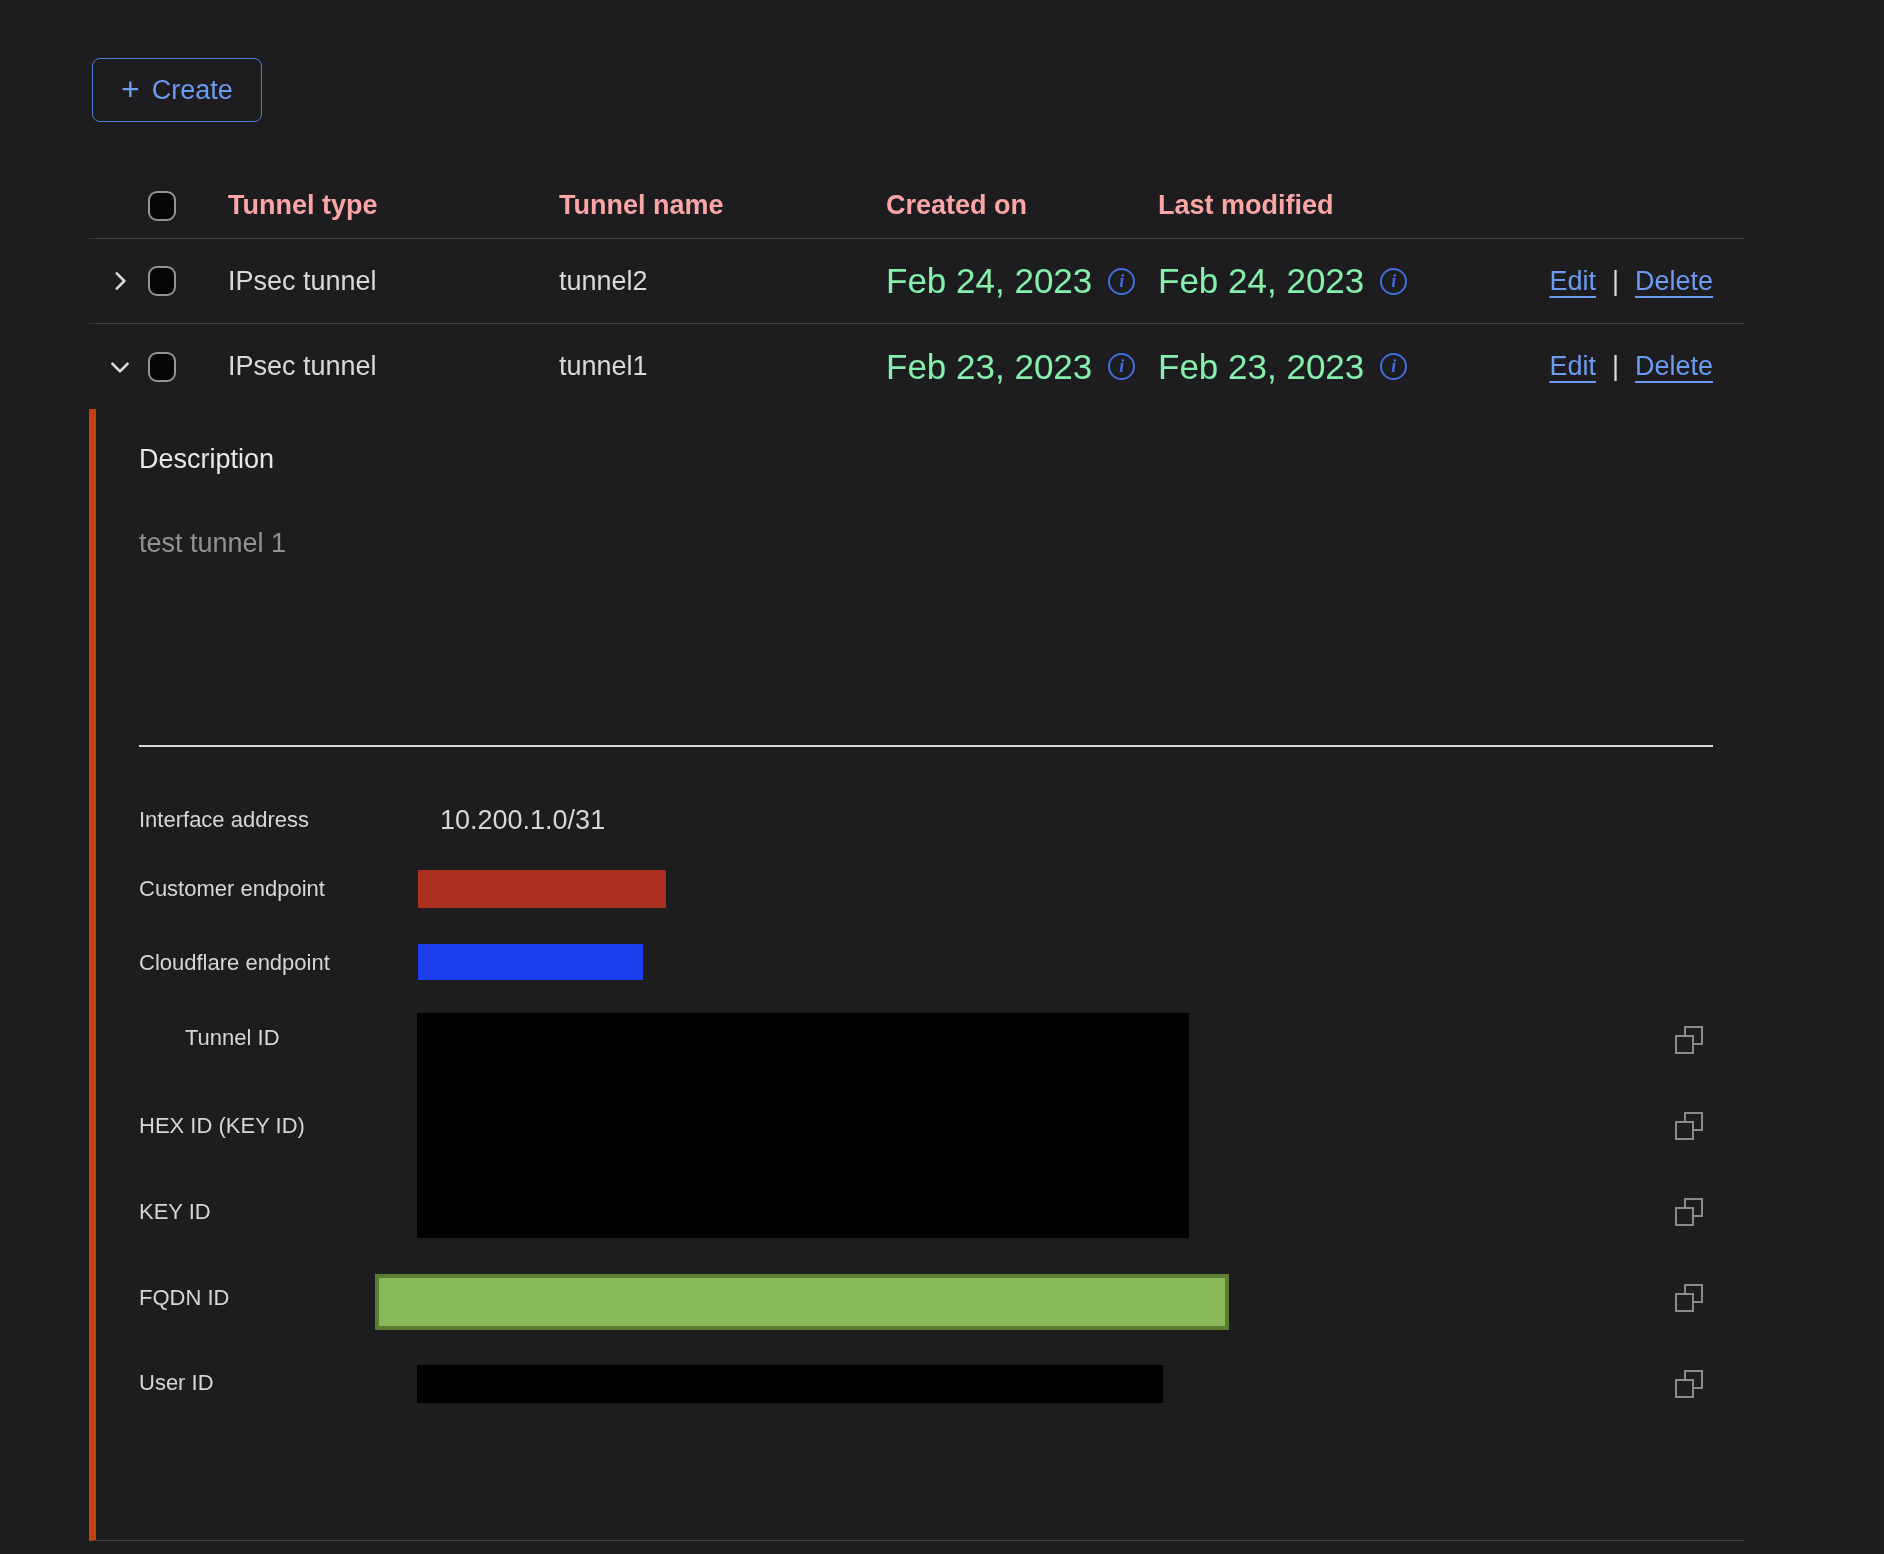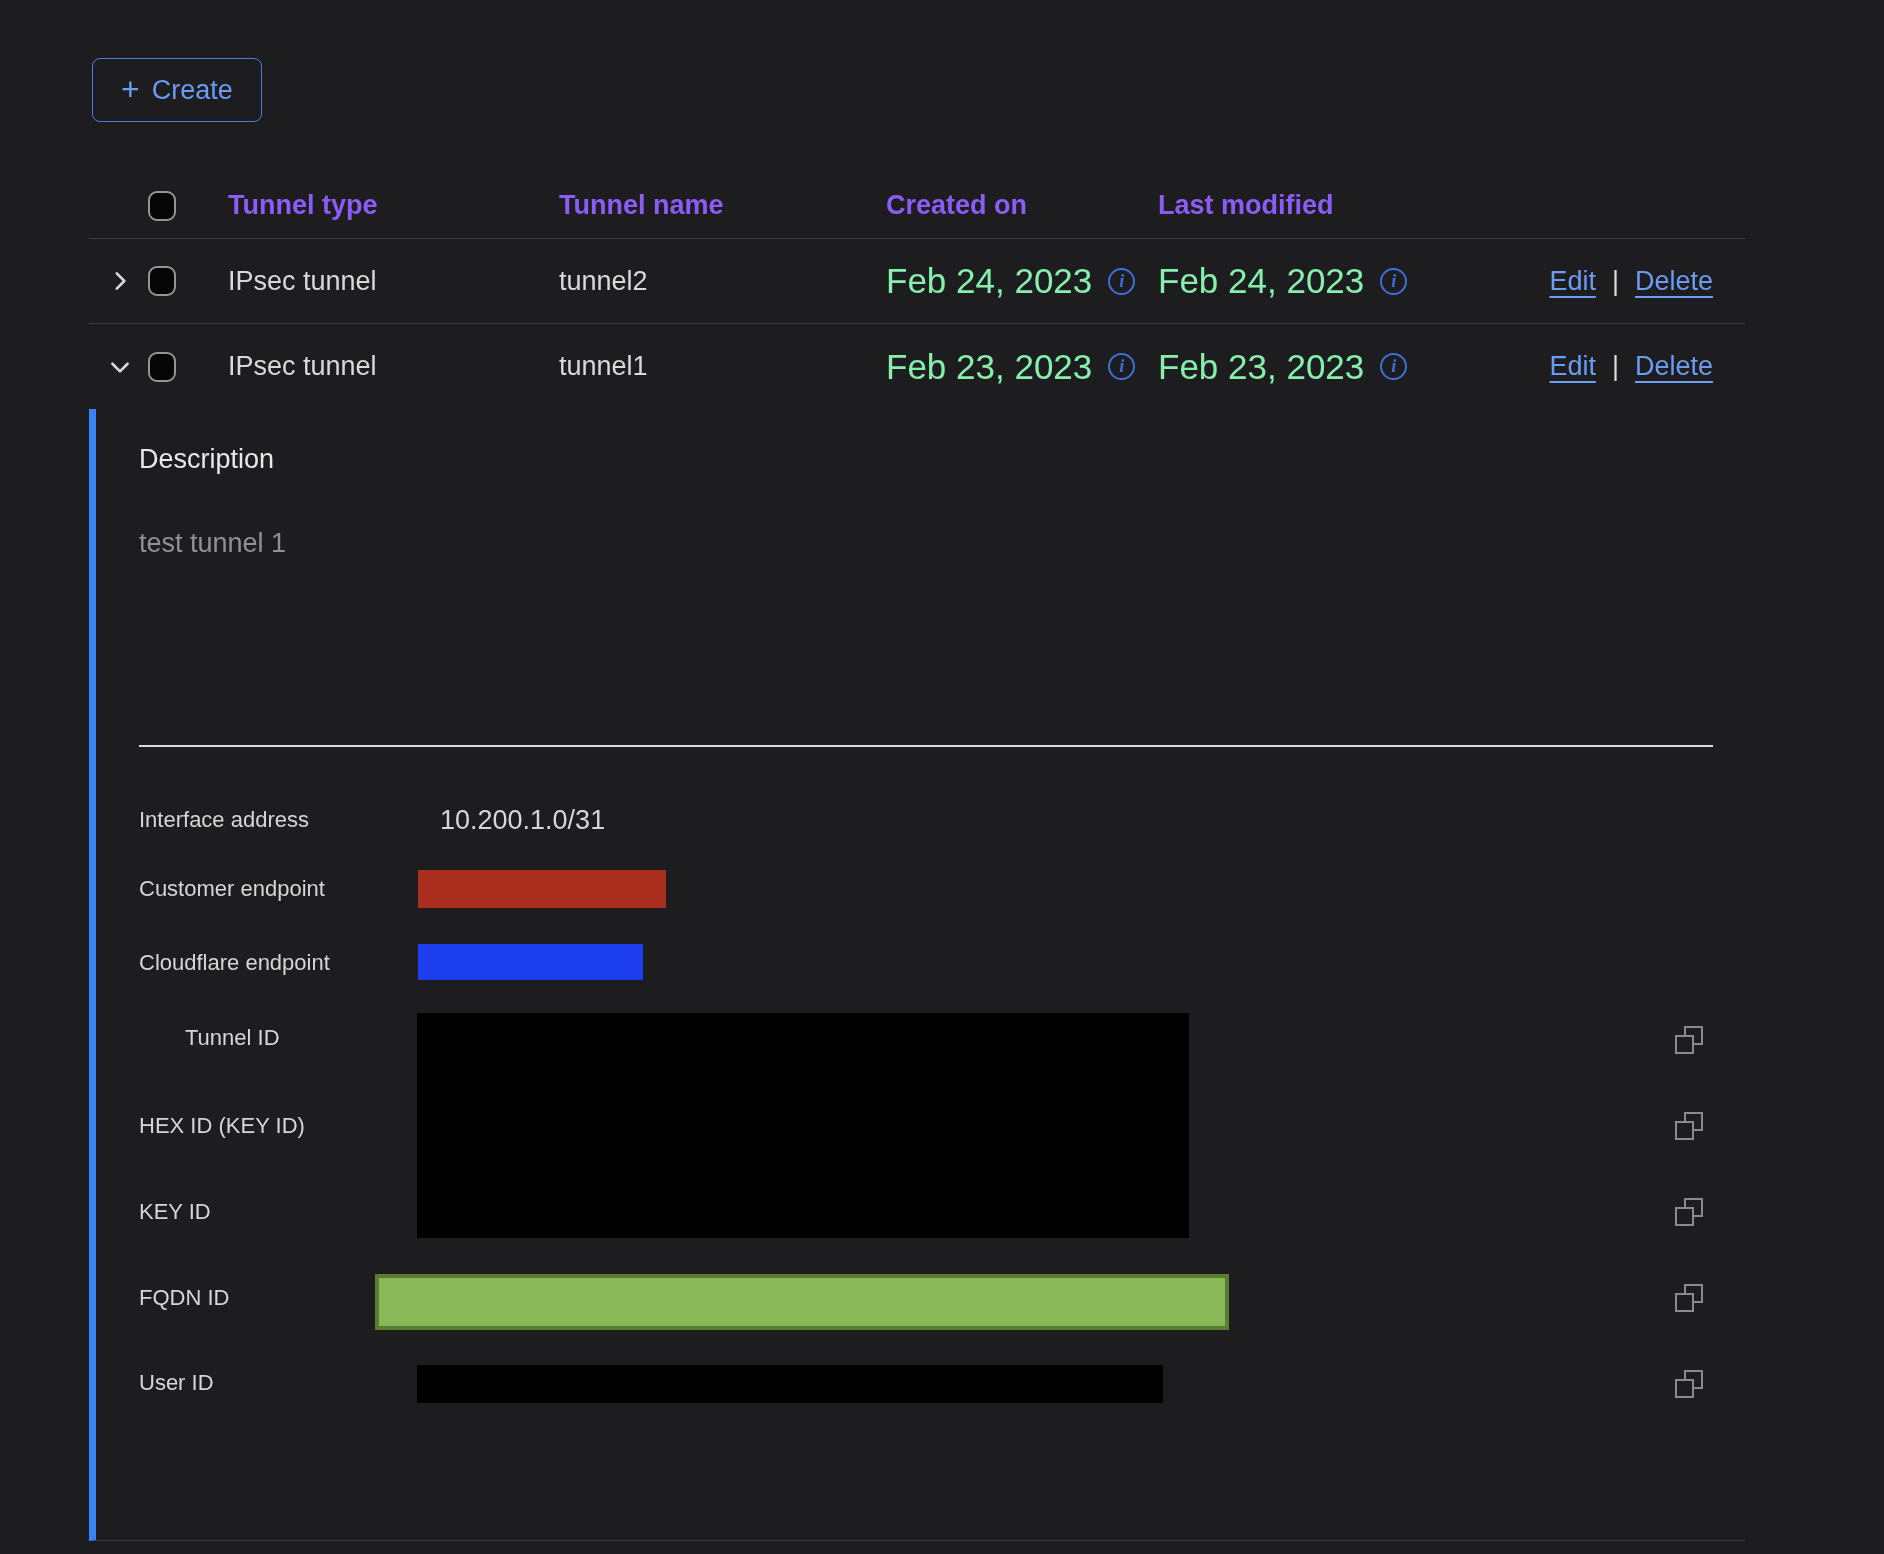--- a/index.html
+++ b/index.html
@@ -21,40 +21,40 @@
   .t-data { height:85px; }
   .t-data.bordered { border-bottom:1px solid #3d3d40; }
   .c { flex:none; }
   .c-exp { width:56px; display:flex; justify-content:center; }
   .c-chk { width:62px; display:flex; }
   .c-type { width:331px; padding-left:18px; }
   .c-name { width:327px; padding-left:18px; }
   .c-created { width:272px; padding-left:18px; display:flex; align-items:center; gap:16px; }
   .c-modified { width:300px; padding-left:18px; display:flex; align-items:center; gap:16px; }
   .c-actions { flex:1 1 auto; display:flex; justify-content:flex-end; align-items:center; padding-right:32px; }
-  .hdr { font-size:27px; font-weight:700; color:#8b5cf6; }
+  .hdr { font-size:27px; font-weight:700; color:#fca5a5; }
   .cell-text { font-size:27px; color:#d9d9d9; }
   .date-text { font-size:35px; color:#86efac; }
 
   .checkbox { width:28px; height:30px; border:2px solid #949494; border-radius:9px;
     background:#060606; display:inline-block; cursor:pointer; }
 
   .chev { width:30px; height:30px; display:inline-flex; align-items:center; justify-content:center; cursor:pointer; }
   .chev svg { stroke:#d9d9d9; stroke-width:2.4; fill:none; stroke-linecap:round; stroke-linejoin:round; }
 
   .info-icon { width:27px; height:27px; border:2px solid #3f6fdb; border-radius:50%;
     color:#3f6fdb; display:inline-flex; align-items:center; justify-content:center;
     font-size:18px; font-family:"Liberation Serif","DejaVu Serif",serif; font-style:italic;
     font-weight:700; flex:none; cursor:pointer; }
 
   .link { color:#6c9bf2; font-size:27px; text-decoration:underline; text-underline-offset:6px; cursor:pointer; }
   .action-sep { color:#d9d9d9; font-size:27px; margin:0 16px; }
 
   
-  .panel { position:relative; margin-left:0; height:1132px; border-left:7px solid #3b82f6;
+  .panel { position:relative; margin-left:0; height:1132px; border-left:7px solid #c2410c;
     border-bottom:1px solid #3d3d40; }
   .p-abs { position:absolute; }
   .desc-label { left:43px; top:35px; font-size:27px; color:#e8e8e8; }
   .desc-text { left:43px; top:119px; font-size:27px; color:#8f9193; }
   .health-btn { left:43px; top:191px; height:60px; display:inline-flex; align-items:center;
     padding:0 32px; background:transparent; border:1.5px solid #4a7fe0; border-radius:10px;
     color:#6c9bf2; font-size:27px; cursor:pointer;
     font-family:"Liberation Sans","DejaVu Sans",sans-serif; }
   .light-divider { left:43px; top:336px; width:1574px; height:2px; background:#d9d9d9; }
 

